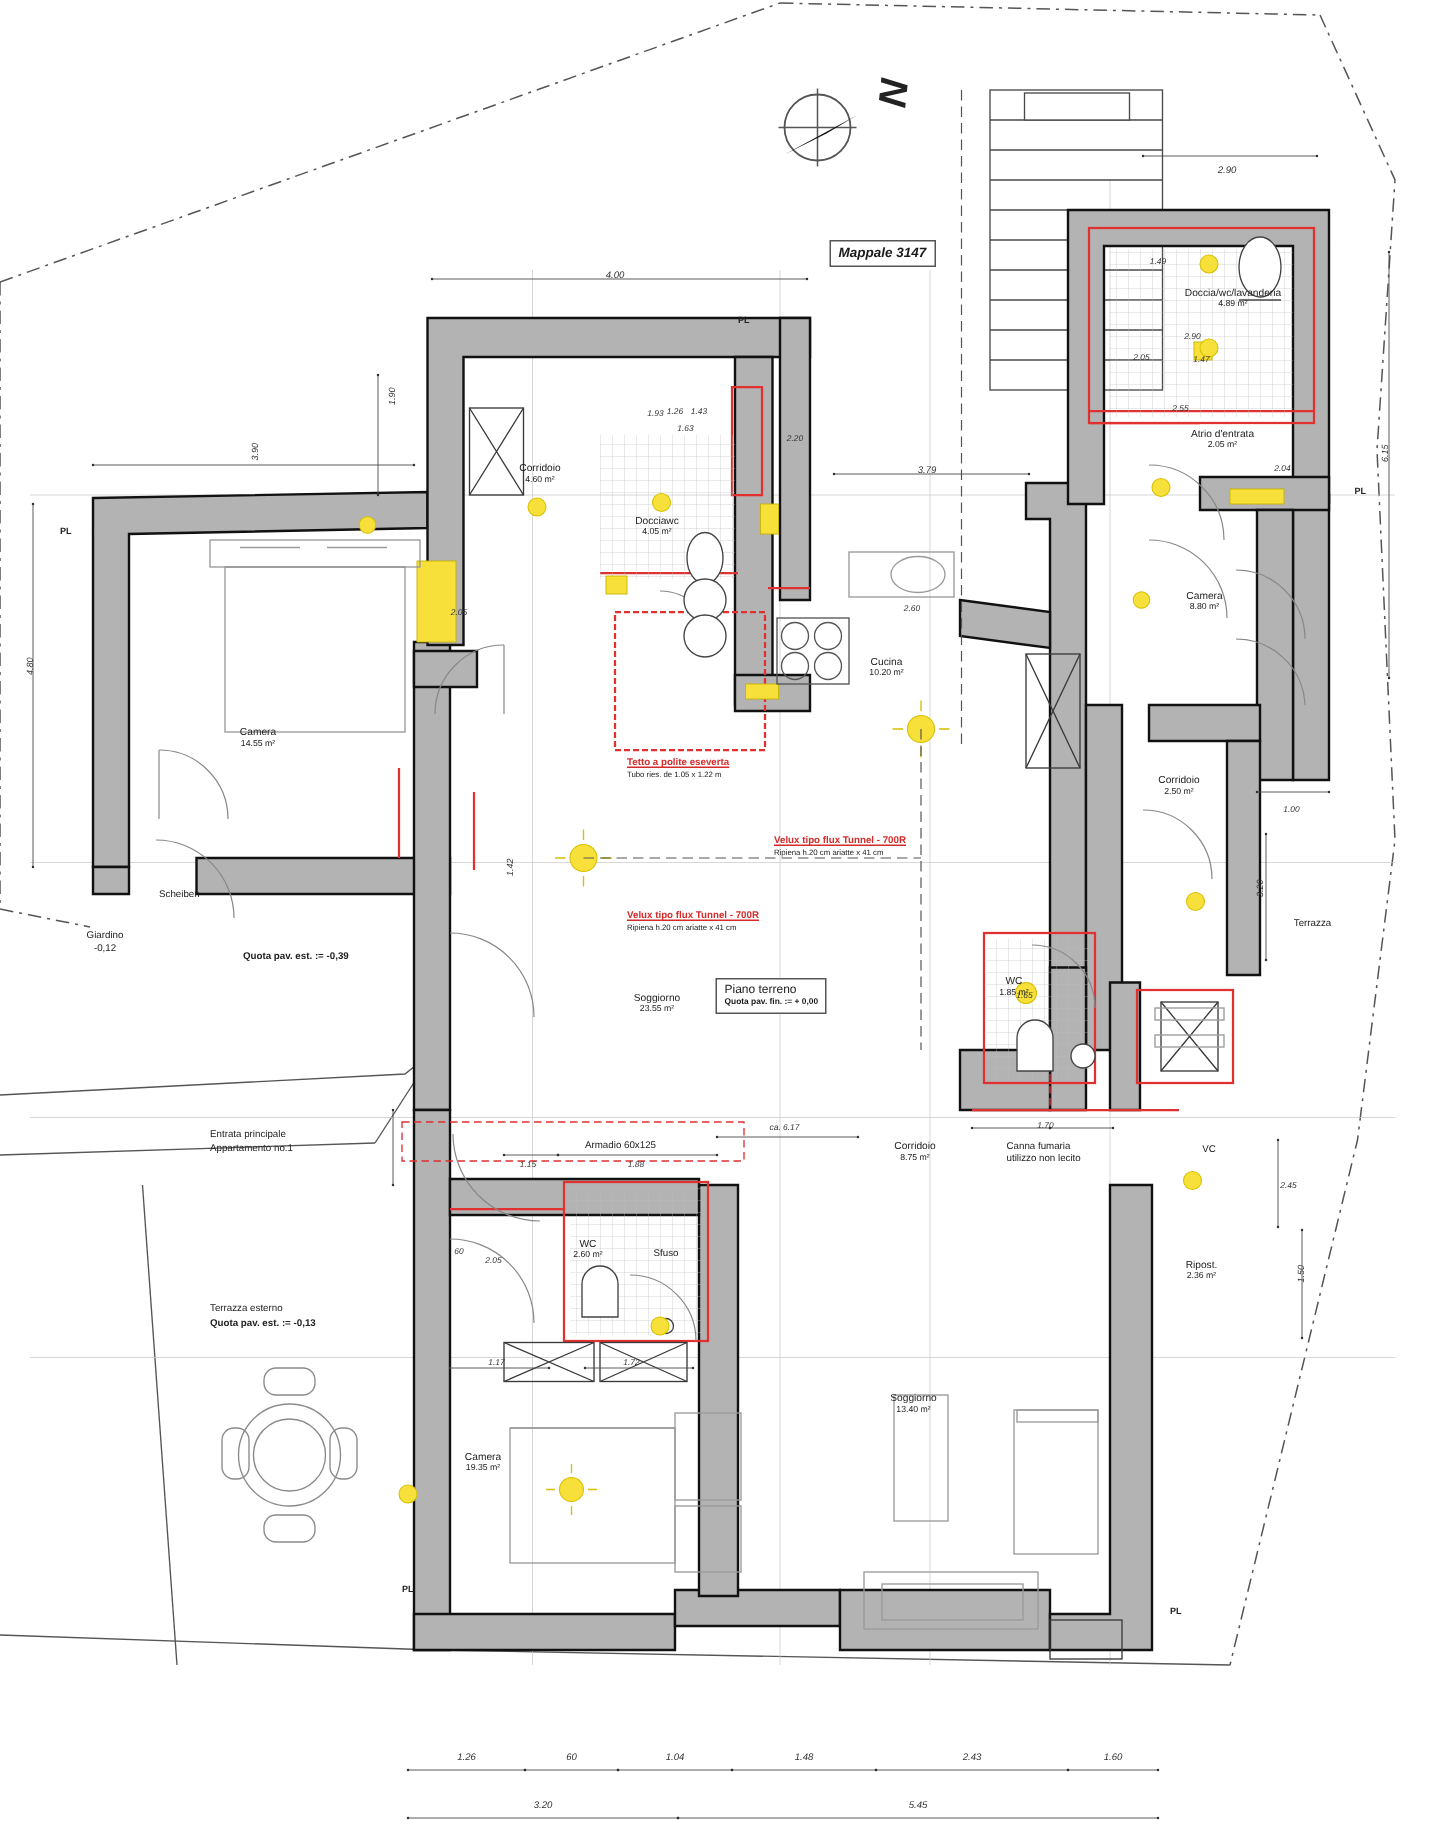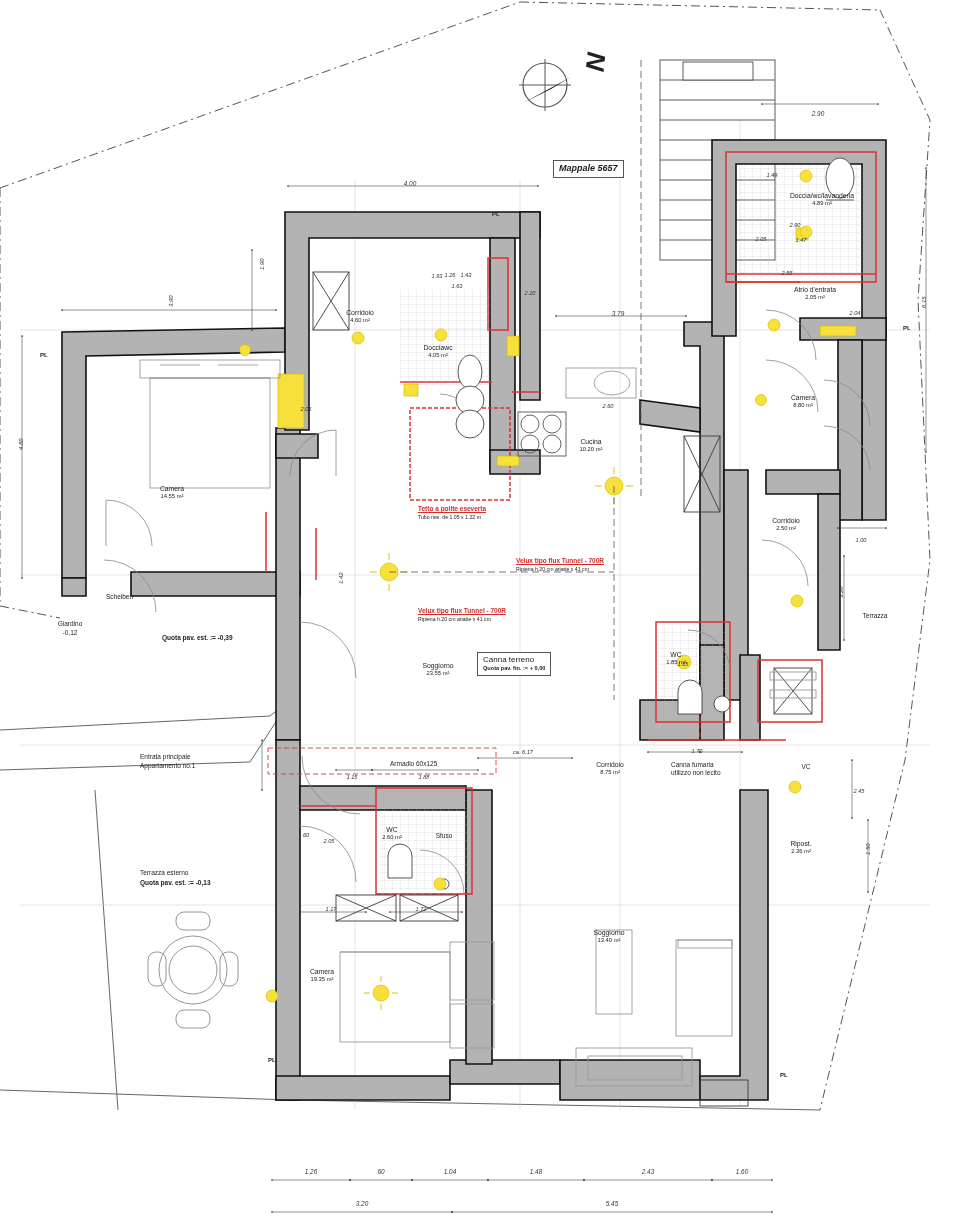--- a/index.html
+++ b/index.html
@@ -294,24 +294,24 @@
   <g transform="translate(545,85)">
     <circle r="22" fill="none" stroke="#555" stroke-width="1.2"></circle>
     <path d="M0 -26 V26 M-26 0 H26" stroke="#555" stroke-width="1"></path>
     <path d="M-22 18 L26 -8 L6 4 Z" fill="#111"></path>
   </g>
 </svg>
 </div>
 
 <div class="lbl" style="left:586px;top:45px;font-size:26px;font-weight:bold;font-style:italic;transform:rotate(96deg);">N</div>
 
-<div class="box it" style="left:553px;top:160px;">Mappale 5657</div>
+<div class="box it" style="left:553px;top:160px;">Mappale 3147</div>
 
 <div class="box" style="left:477px;top:652px;">
-  <div class="it">Canna terreno</div>
+  <div class="it">Piano terreno</div>
   <div class="sub">Quota pav. fin. := + 0,00</div>
 </div>
 
 <div id="overlay">
     <div class="lbl c rm" style="left: 172px; top: 485px;"><span>Camera</span><span class="a">14.55 m²</span></div>
     <div class="lbl c rm" style="left: 360px; top: 309px;"><span>Corridoio</span><span class="a">4.60 m²</span></div>
     <div class="lbl c rm" style="left: 438px; top: 344px;"><span>Docciawc</span><span class="a">4.05 m²</span></div>
     <div class="lbl c rm" style="left: 591px; top: 438px;"><span>Cucina</span><span class="a">10.20 m²</span></div>
     <div class="lbl c rm" style="left: 438px; top: 662px;"><span>Soggiorno</span><span class="a">23.55 m²</span></div>
     <div class="lbl c rm" style="left: 822px; top: 192px;"><span>Doccia/wc/lavanderia</span><span class="a">4.89 m²</span></div>

